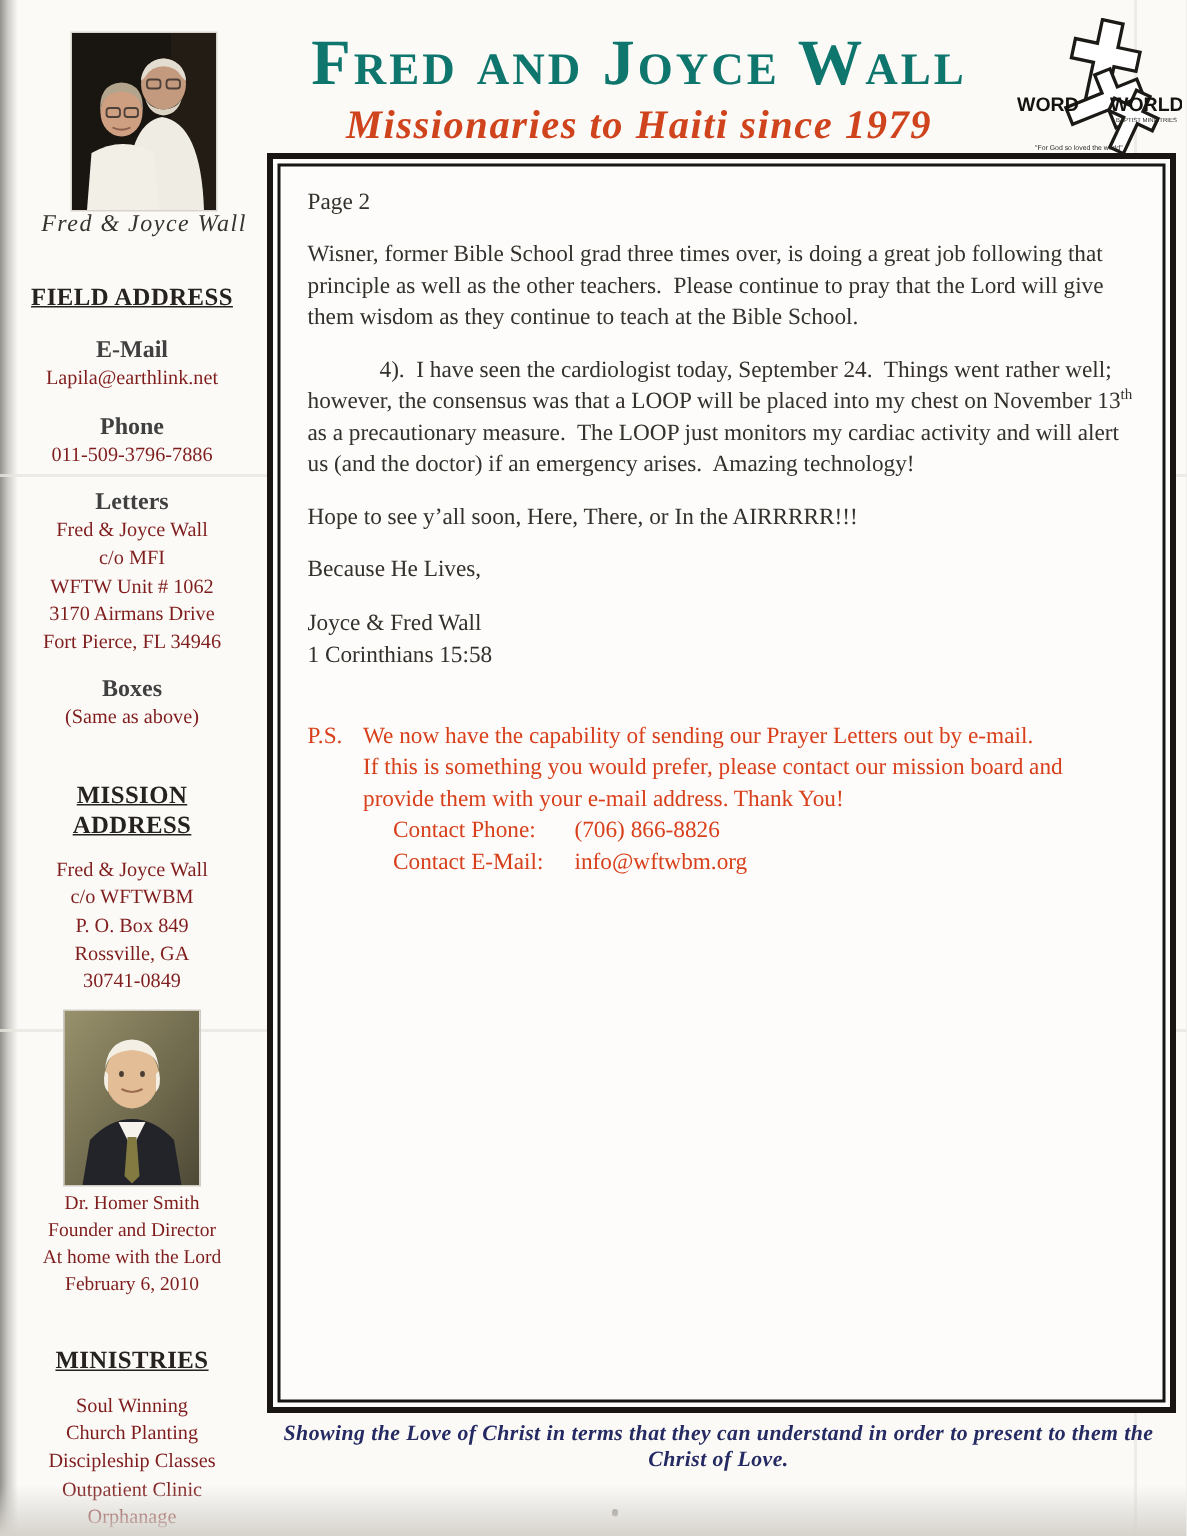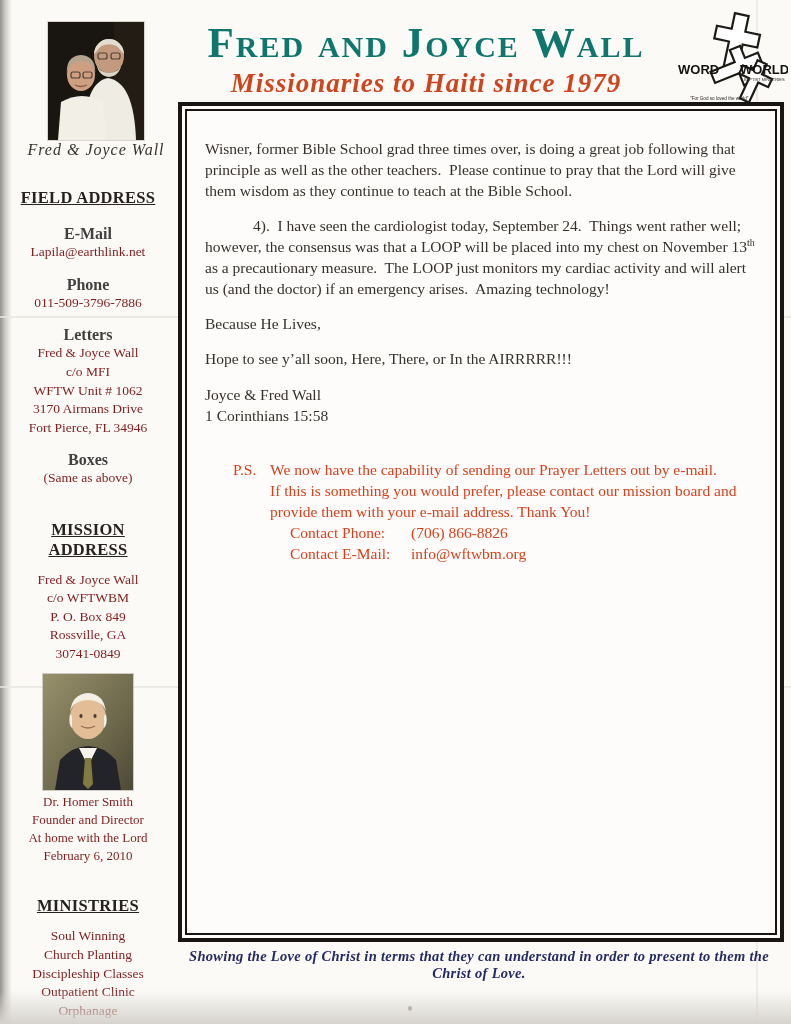--- a/index.html
+++ b/index.html
@@ -38,21 +38,21 @@
   .letter{position:absolute;left:178px;top:102px;width:606px;height:840px;
           border:4px solid #181512;background:#fdfcfa;box-sizing:border-box;}
   .letter-inner{position:absolute;left:3px;top:3px;right:3px;bottom:3px;
                 border:2px solid #181512;padding:13px 20px 0 18px;box-sizing:border-box;}
   .letter-inner p, .pline{font-size:15.5px;line-height:21px;margin:14px 0 0;white-space:pre-wrap;}
   .page-label{font-size:15.5px;line-height:21px;}
   .indent{text-indent:48px;}
   sup{font-size:10px;vertical-align:super;line-height:0;}
   .sig-block div{font-size:15.5px;line-height:21px;}
   .sig-block{margin-top:15px;}
-  .ps{position:relative;margin-top:33px;color:#d8401c;padding-left:37px;font-size:15.5px;line-height:21px;margin-left:28px;}
+  .ps{position:relative;margin-top:33px;color:#d8401c;padding-left:37px;font-size:15.5px;line-height:21px;}
   .ps-label{position:absolute;left:0;top:0;}
   .ps-contact{padding-left:20px;}
   .ps-contact-label{display:inline-block;width:121px;}
 
   
   .motto{position:absolute;left:172px;top:948px;width:614px;text-align:center;
          font-style:italic;font-weight:bold;font-size:14.5px;letter-spacing:.3px;color:#252a63;}
 </style>
 </head>
 <body>
@@ -167,28 +167,29 @@
     <div class="sb-t">Discipleship Classes</div>
     <div class="sb-t">Outpatient Clinic</div>
     <div class="sb-t">Orphanage</div>
     <div class="sb-t">Fresh Water Wells</div>
     <div class="sb-t">Elementary Schools</div>
 
   </aside>
 
   <main class="letter">
     <div class="letter-inner">
+      <div class="page-label">Page 2</div>
 
       <p>Wisner, former Bible School grad three times over, is doing a great job following that principle as well as the other teachers.  Please continue to pray that the Lord will give them wisdom as they continue to teach at the Bible School.</p>
 
       <p class="indent"><span>4).  I have seen the cardiologist today, September 24.  Things went rather well; however, the consensus was that a LOOP will be placed into my chest on November 13</span><sup>th</sup><span> as a precautionary measure.  The LOOP just monitors my cardiac activity and will alert us (and the doctor) if an emergency arises.  Amazing technology!</span></p>
 
+      <p>Hope to see y’all soon, Here, There, or In the AIRRRRR!!!</p>
+
       <p>Because He Lives,</p>
-
-      <p>Hope to see y’all soon, Here, There, or In the AIRRRRR!!!</p>
 
       <div class="sig-block">
         <div>Joyce &amp; Fred Wall</div>
         <div>1 Corinthians 15:58</div>
       </div>
 
       <div class="ps">
         <span class="ps-label">P.S.</span>
         <div>We now have the capability of sending our Prayer Letters out by e-mail.</div>
         <div>If this is something you would prefer, please contact our mission board and</div>

